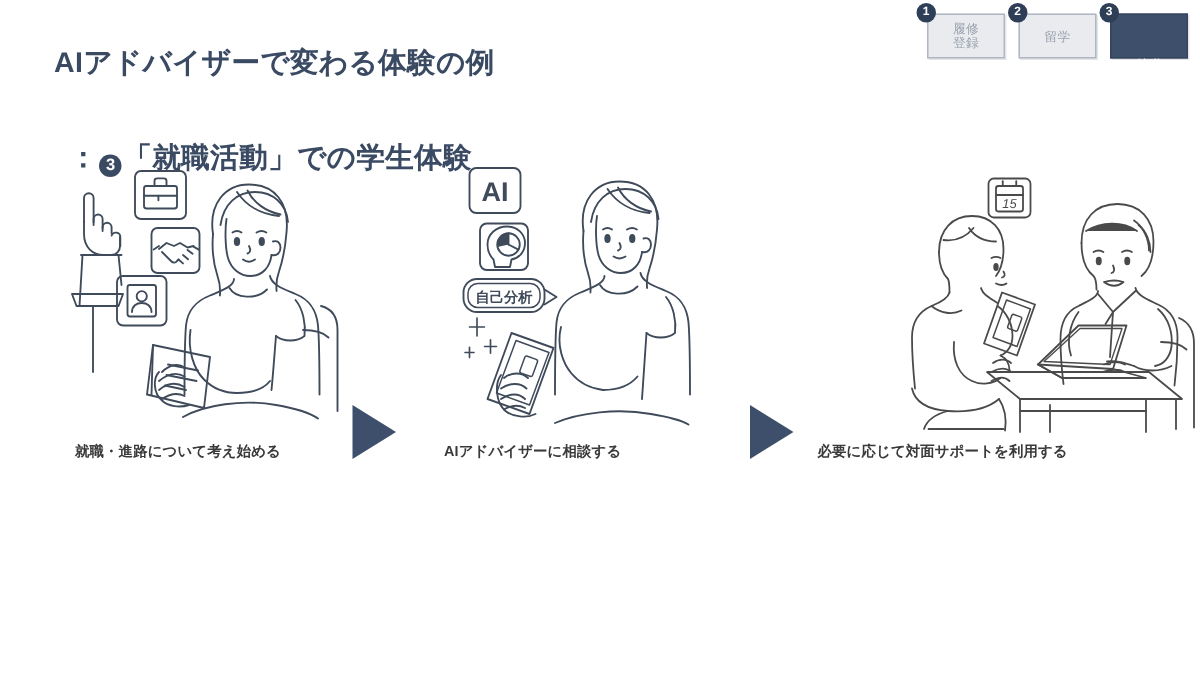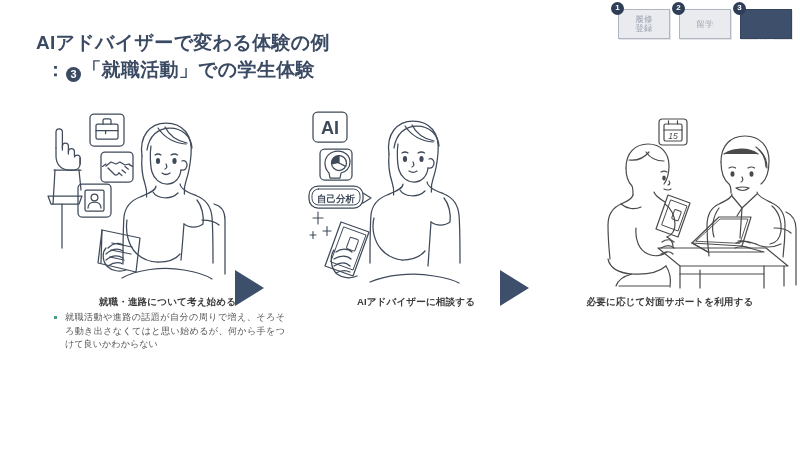--- a/index.html
+++ b/index.html
@@ -46,21 +46,21 @@
     display:flex;align-items:center;justify-content:center;
   }
 
   
   .title{
     position:absolute;left:36px;top:30px;width:430px;
     color:#3b4a63;
     font-size:19px;font-weight:bold;
     line-height:1.42;letter-spacing:.3px;
   }
-  .title .ln2{display:block;padding-left:10px;}
+  .title .ln2{display:block;padding-left:10px;margin-top:36px;}
   .circled{
     display:inline-flex;align-items:center;justify-content:center;
     width:15px;height:15px;border-radius:50%;
     background:#3b4a63;color:#fff;
     font-size:11px;font-weight:bold;
     vertical-align:-2px;margin:0 1px;
   }
 
   
   .panels{position:absolute;left:0;top:100px;width:800px;height:195px;}
@@ -77,21 +77,21 @@
 
   
   .cols{position:absolute;left:0;top:296px;width:800px;height:150px;}
   .col{position:absolute;top:0;}
   .col1{left:50px;width:235px;}
   .col2{left:296px;width:240px;}
   .col3{left:545px;width:250px;}
   .col h3{
     margin:0 0 3px 0;
     font-size:9.6px;font-weight:bold;color:#3a3a3a;
-    letter-spacing:.1px;line-height:1.3;text-align:center;
+    letter-spacing:.1px;line-height:1.3;
   }
   .col ul{margin:0;padding:0;list-style:none;}
   .col li{
     position:relative;
     padding-left:15px;
     margin-bottom:2px;
     font-size:9.1px;color:#555555;
     line-height:1.48;letter-spacing:0px;
     text-align:justify;
   }
@@ -401,21 +401,20 @@
         </g>
       </svg>
     </div>
   </div>
 
   <div class="cols">
 
     <div class="col col1">
       <h3>就職・進路について考え始める</h3>
       <ul>
-        <li>就職活動や進路の話題が自分の周りで増え、そろそろ動き出さなくてはと思い始めるが、何から手をつけて良いかわからない</li>
       </ul>
     </div>
 
     <div class="col col2">
       <h3>AIアドバイザーに相談する</h3>
     </div>
 
     <div class="col col3">
       <h3>必要に応じて対面サポートを利用する</h3>
     </div>

